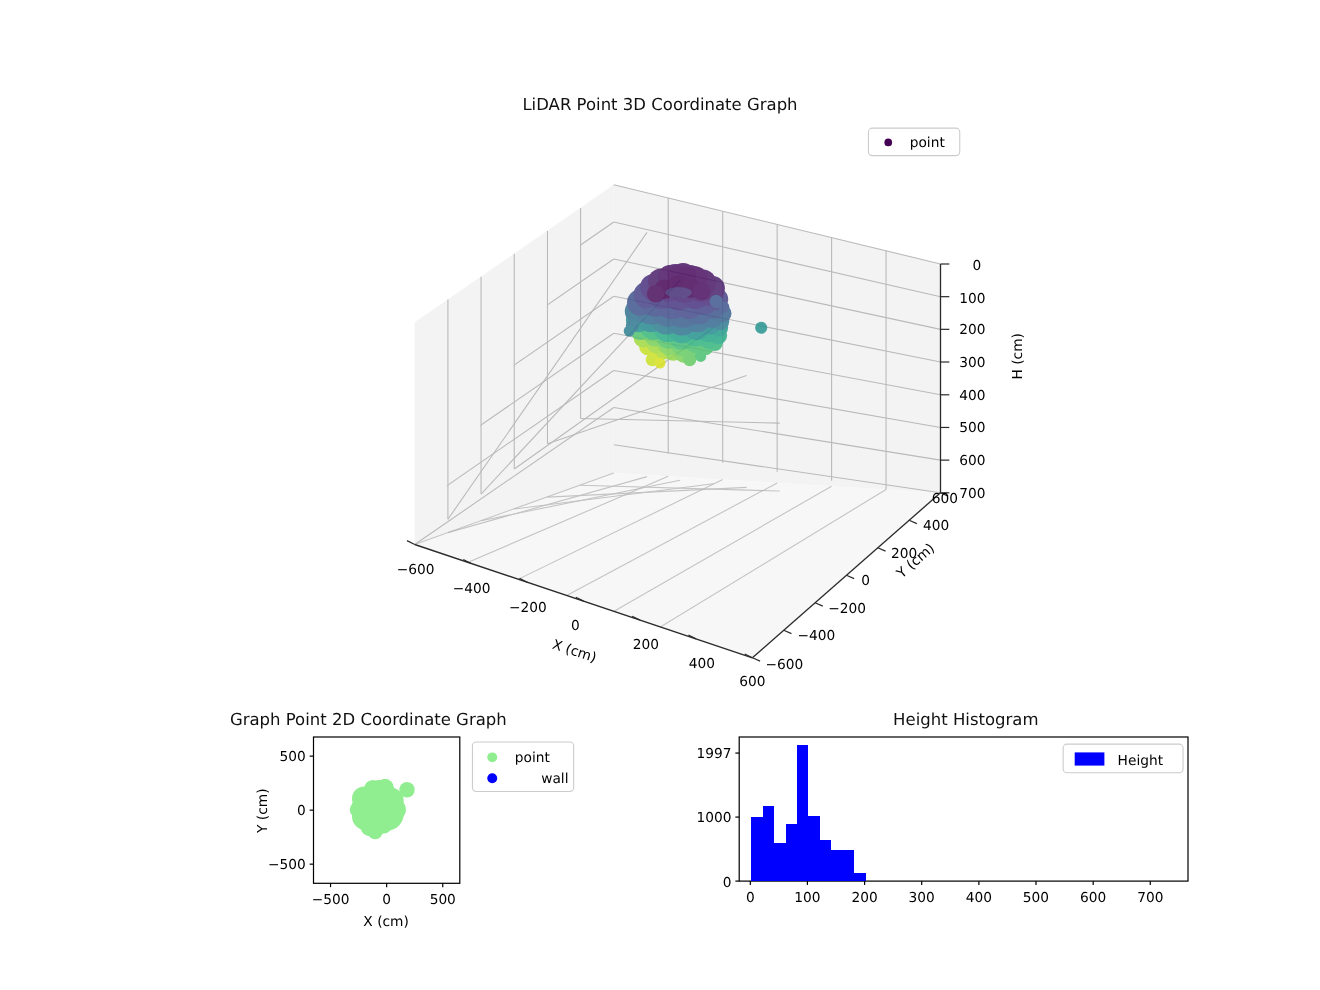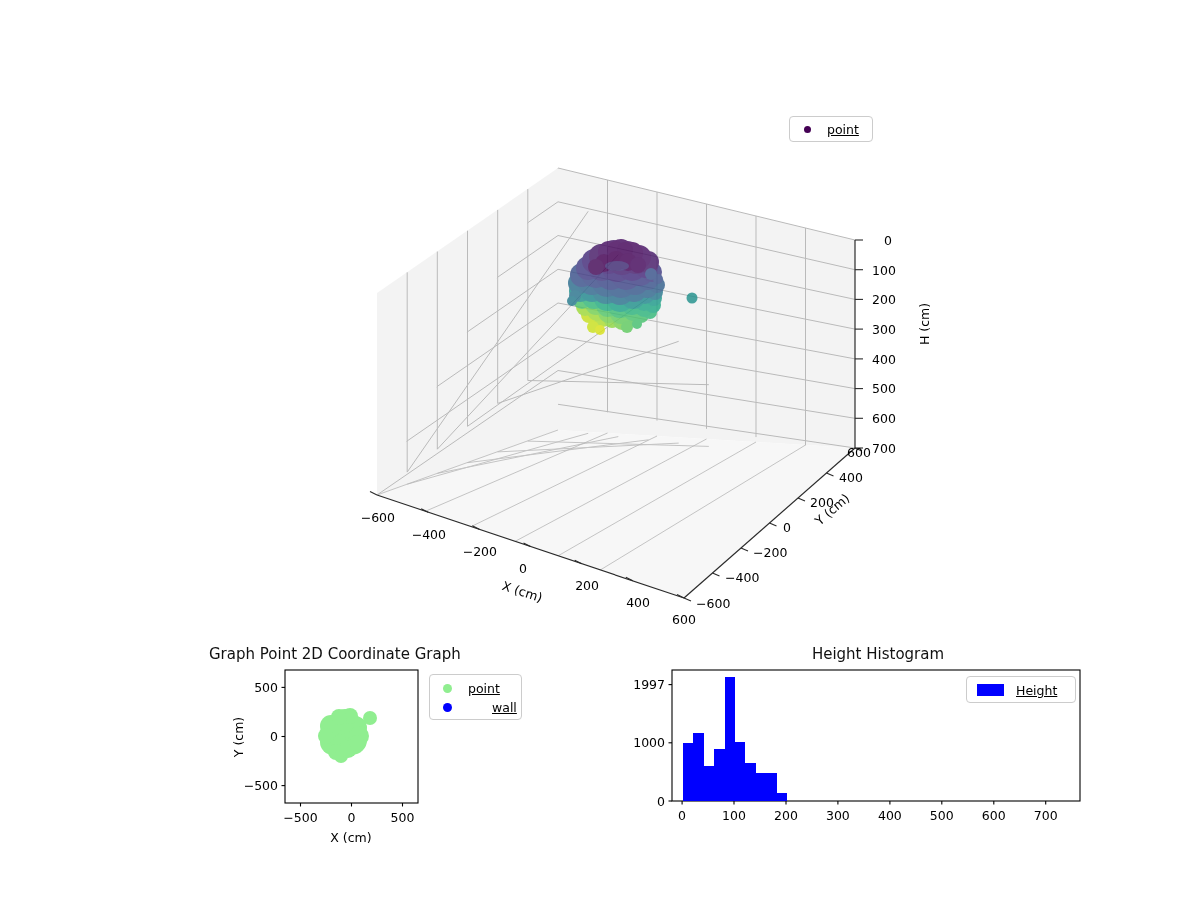--- a/index.html
+++ b/index.html
@@ -10,32 +10,33 @@
   }
   .fig{position:absolute;left:0;top:0;width:1200px;height:900px;}
   .abs{position:absolute;}
   .ttl{font-size:15px;color:#111;white-space:nowrap;}
   .tick{font-size:12.5px;color:#000;white-space:nowrap;}
   .axlbl{font-size:12.5px;color:#000;white-space:nowrap;}
   .legend-box{
     position:absolute;background:#ffffff;border:1px solid #cccccc;
     border-radius:4px;box-shadow:none;
   }
-  .legend-row{display:flex;align-items:center;gap:0px;height:20px;text-decoration:underline;}
+  .legend-row{display:flex;align-items:center;gap:0px;height:20px;}
   .legend-txt{font-size:12.5px;color:#000;white-space:nowrap;}
   .dot{border-radius:50%;display:inline-block;}
   svg{display:block;overflow:visible;}
 </style>
 </head>
 <body>
 
 <div class="fig">
 
   <div class="abs" style="left:0;top:0;width:1200px;height:630px;">
 
+    <div class="abs ttl" style="left:600px;top:86px;transform:translateX(-50%);">LiDAR Point 3D Coordinate Graph</div>
 
     <div class="legend-box" style="left:789px;top:116px;width:82px;height:24px;">
       <div class="legend-row" style="position:absolute;left:0;top:2px;width:82px;">
         <span class="dot" style="width:7px;height:7px;background:#440154;margin-left:14px;"></span>
         <span class="legend-txt" style="margin-left:16px;">point</span>
       </div>
     </div>
 
     <svg style="position:absolute;left:0;top:0;" width="1200" height="630">
       <defs>

